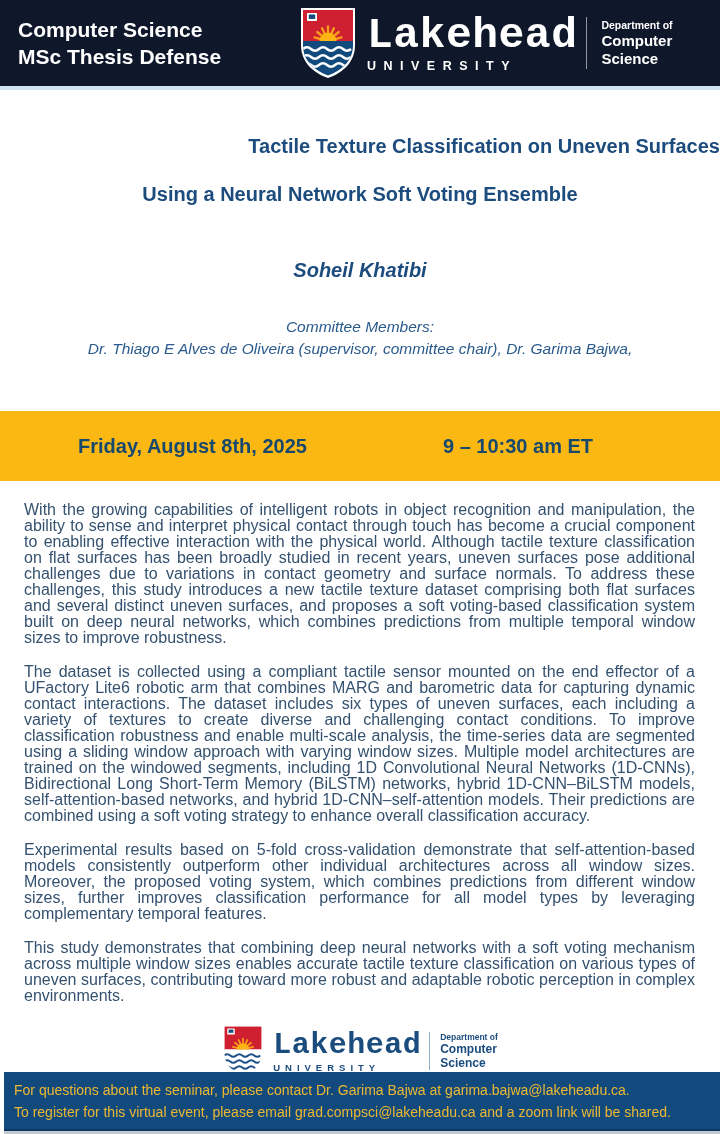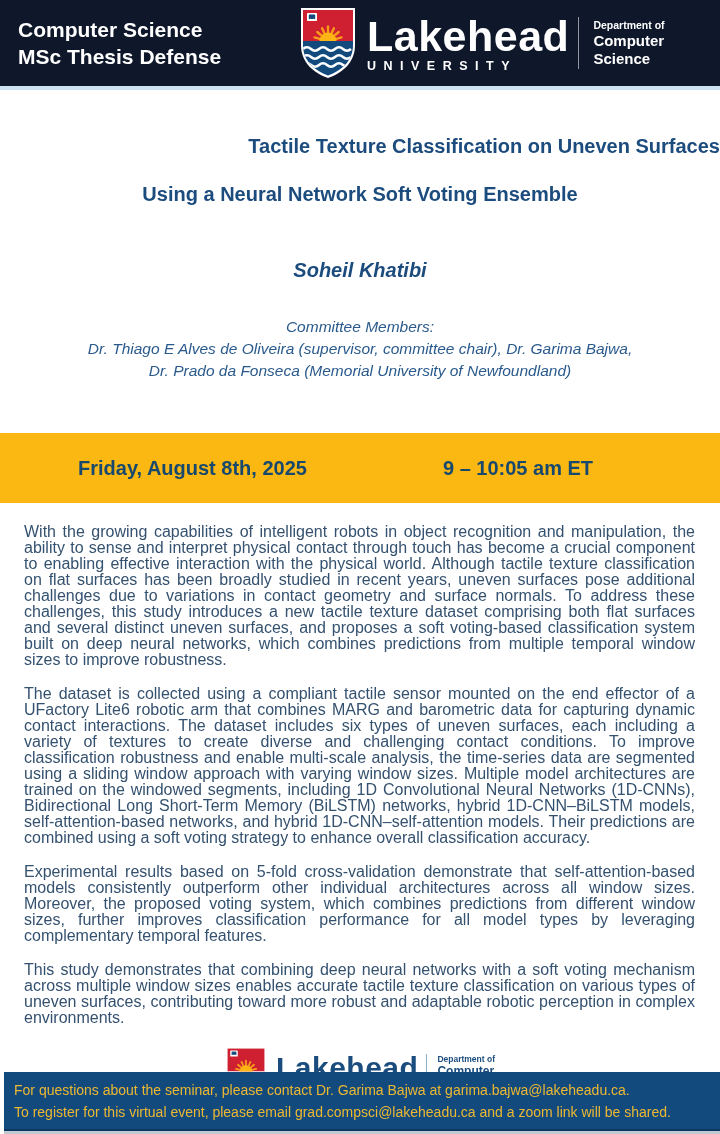--- a/index.html
+++ b/index.html
@@ -19,21 +19,21 @@
   }
   .hdr-strip { height:4px; background:#cfe2f2; }
   .hdr-left {
     margin-left:18px; width:282px; flex:0 0 282px;
     color:#ffffff; font-weight:bold; font-size:21px; line-height:27px;
   }
   .logo-group { display:flex; align-items:center; }
   .logo-group svg.shield { display:block; }
   .wordmark-col { margin-left:11px; display:flex; flex-direction:column; }
   .wordmark {
-    font-family:Liberation Sans, sans-serif; font-weight:600;
+    font-family:Liberation Mono, monospace; font-weight:600;
     font-size:43px; line-height:44px; color:#ffffff; letter-spacing:0.5px;
   }
   .university {
     font-size:12.5px; font-weight:bold; color:#ffffff;
     letter-spacing:7.5px; margin-top:1px; white-space:nowrap;
   }
   .logo-divider {
     width:1px; height:52px; background:rgba(255,255,255,0.55); margin-left:9px;
   }
   .dept { padding-left:14px; color:#ffffff; }
@@ -137,26 +137,25 @@
     </div>
   </header>
   <div class="hdr-strip"></div>
 
   <div class="title-line title-1">Tactile Texture Classification on Uneven Surfaces</div>
   <div class="title-line title-2">Using a Neural Network Soft Voting Ensemble</div>
   <div class="speaker">Soheil Khatibi</div>
   <div class="committee">
     <div>Committee Members:</div>
     <div>Dr. Thiago E Alves de Oliveira (supervisor, committee chair), Dr. Garima Bajwa,</div>
-    <div>Dr. Prado da Fonseca (Memorial University of Newfoundland)</div>
   </div>
 
   <div class="schedule">
     <span class="date">Friday, August 8th, 2025</span>
-    <span class="time">9 – 10:05 am ET</span>
+    <span class="time">9 – 10:30 am ET</span>
   </div>
 
   <div class="abstract">
     <p>With the growing capabilities of intelligent robots in object recognition and manipulation, the ability to sense and interpret physical contact through touch has become a crucial component to enabling effective interaction with the physical world. Although tactile texture classification on flat surfaces has been broadly studied in recent years, uneven surfaces pose additional challenges due to variations in contact geometry and surface normals. To address these challenges, this study introduces a new tactile texture dataset comprising both flat surfaces and several distinct uneven surfaces, and proposes a soft voting-based classification system built on deep neural networks, which combines predictions from multiple temporal window sizes to improve robustness.</p>
     <p>The dataset is collected using a compliant tactile sensor mounted on the end effector of a UFactory Lite6 robotic arm that combines MARG and barometric data for capturing dynamic contact interactions. The dataset includes six types of uneven surfaces, each including a variety of textures to create diverse and challenging contact conditions. To improve classification robustness and enable multi-scale analysis, the time-series data are segmented using a sliding window approach with varying window sizes. Multiple model architectures are trained on the windowed segments, including 1D Convolutional Neural Networks (1D-CNNs), Bidirectional Long Short-Term Memory (BiLSTM) networks, hybrid 1D-CNN–BiLSTM models, self-attention-based networks, and hybrid 1D-CNN–self-attention models. Their predictions are combined using a soft voting strategy to enhance overall classification accuracy.</p>
     <p>Experimental results based on 5-fold cross-validation demonstrate that self-attention-based models consistently outperform other individual architectures across all window sizes. Moreover, the proposed voting system, which combines predictions from different window sizes, further improves classification performance for all model types by leveraging complementary temporal features.</p>
     <p>This study demonstrates that combining deep neural networks with a soft voting mechanism across multiple window sizes enables accurate tactile texture classification on various types of uneven surfaces, contributing toward more robust and adaptable robotic perception in complex environments.</p>
   </div>
 
   <div class="bottom-logo logo-group">

